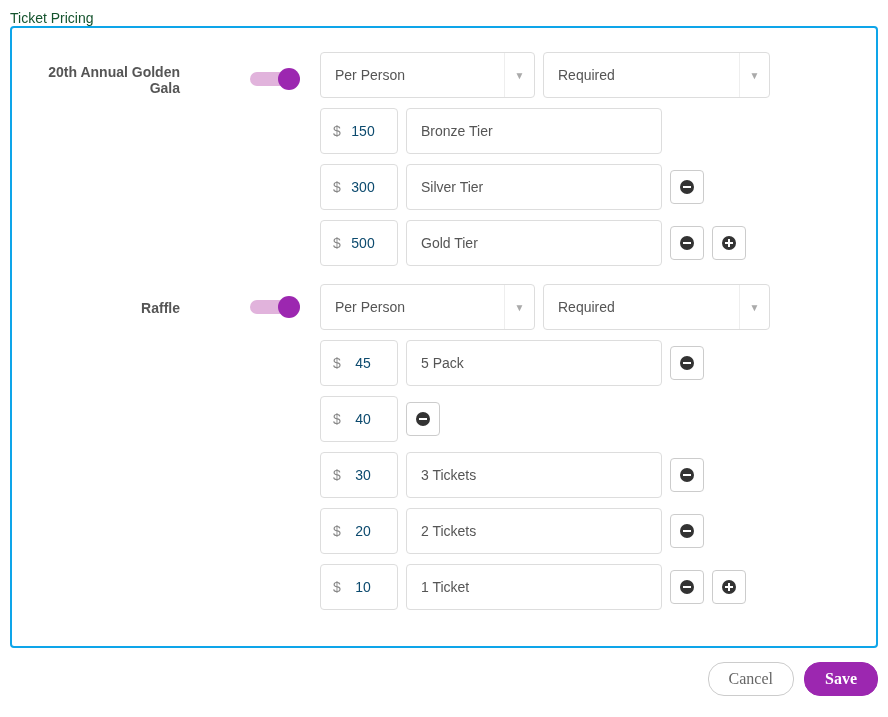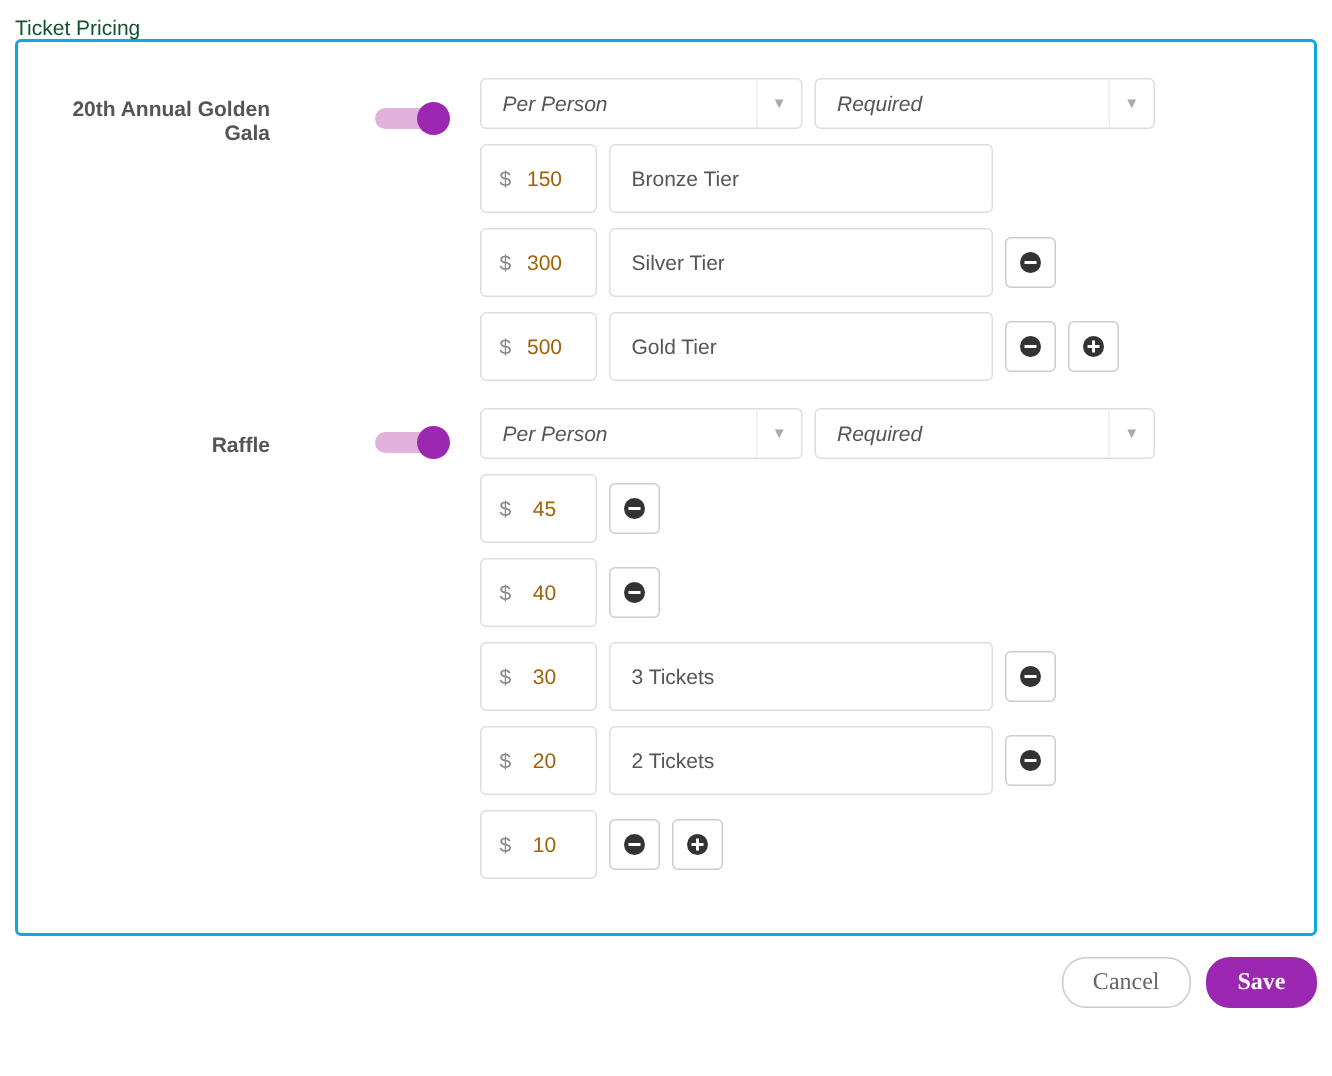--- a/index.html
+++ b/index.html
@@ -74,28 +74,27 @@
     .row {
       display: flex;
       gap: 8px;
       margin-bottom: 10px;
       align-items: center;
     }
     .select {
       position: relative;
       border: 1px solid #ddd;
       border-radius: 4px;
-      height: 34px;
+      height: 46px;
       display: flex;
       align-items: center;
       padding: 14px 14px;
       background: #fff;
       cursor: pointer;
       color: #555;
-      font-style: italic;
     }
     .select-basis {
       width: 215px;
     }
     .select-required {
       width: 227px;
     }
     .select-caret {
       position: absolute;
       right: 0;
@@ -122,21 +121,21 @@
       color: #888;
       padding-left: 12px;
       width: 22px;
     }
     .price-input {
       border: none;
       outline: none;
       width: 40px;
       text-align: center;
       font-size: 14px;
-      color: #a16207;
+      color: #0c4a6e;
       font-family: inherit;
       background: transparent;
     }
     .name-input {
       width: 256px;
       height: 46px;
       border: 1px solid #ddd;
       border-radius: 4px;
       padding: 0 14px;
       font-size: 14px;
@@ -302,20 +301,21 @@
           <span>Required</span>
           <div class="select-caret">▼</div>
         </div>
       </div>
 
       <div class="row">
         <div class="price-box">
           <span class="price-currency">$</span>
           <input class="price-input" value="45" style="">
         </div>
+        <input class="name-input" value="5 Pack" style="">
         <button class="icon-btn">
           <span class="circle-icon minus-icon"></span>
         </button>
         <div class="btn-spacer"></div>
       </div>
 
       <div class="row">
         <div class="price-box">
           <span class="price-currency">$</span>
           <input class="price-input" value="40" style="">
@@ -348,20 +348,21 @@
           <span class="circle-icon minus-icon"></span>
         </button>
         <div class="btn-spacer"></div>
       </div>
 
       <div class="row">
         <div class="price-box">
           <span class="price-currency">$</span>
           <input class="price-input" value="10" style="">
         </div>
+        <input class="name-input" value="1 Ticket" style="">
         <button class="icon-btn">
           <span class="circle-icon minus-icon"></span>
         </button>
         <button class="icon-btn">
           <span class="circle-icon plus-icon"></span>
         </button>
       </div>
     </div>
   </div>
 

